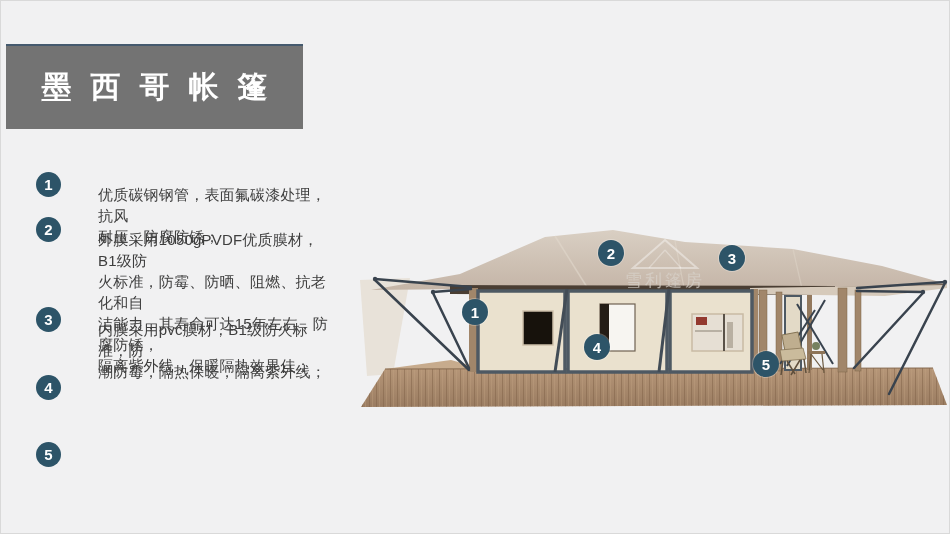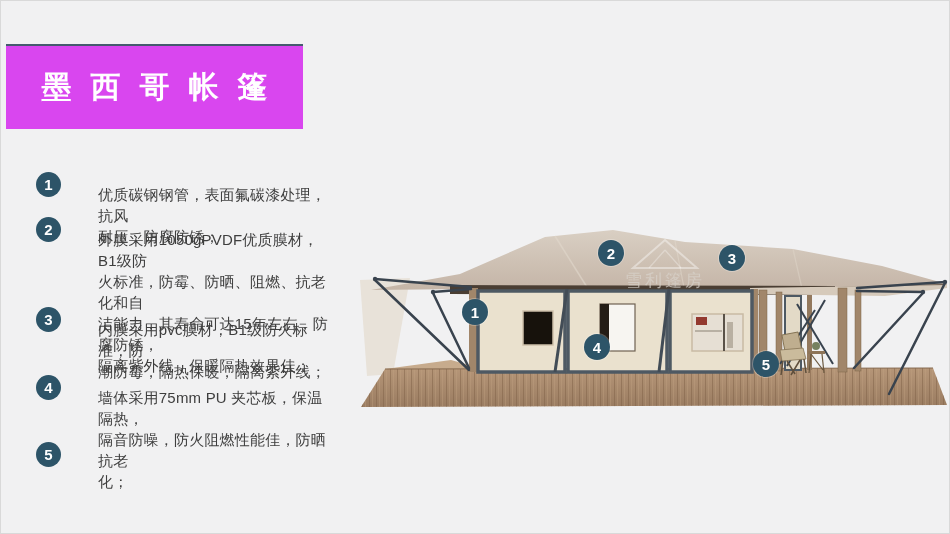--- a/index.html
+++ b/index.html
@@ -4,21 +4,21 @@
 <style>
   html,body{margin:0;padding:0;background:#e8e8e8;}
   .page{
     position:relative;width:950px;height:534px;background:#f1f1f2;
     box-shadow:inset 0 0 0 1px #d9d9d9;overflow:hidden;
     font-family:"Liberation Sans","DejaVu Sans",sans-serif;
   }
   
   .title-box{
     position:absolute;left:6px;top:44px;width:297px;height:83px;
-    background:#d946ef;border-top:2px solid #455a6e;
+    background:#737373;border-top:2px solid #455a6e;
     display:flex;align-items:center;justify-content:center;
   }
   .title-box span{
     color:#ffffff;font-weight:bold;font-size:30px;
     letter-spacing:19px;margin-right:-19px;white-space:nowrap;
   }
   
   .feature{position:absolute;left:36px;display:flex;gap:24px;width:314px;}
   .badge{
     flex:none;width:25px;height:25px;border-radius:50%;
@@ -61,23 +61,20 @@
 洁能力，其寿命可达15年左右，防腐防锈，
 隔离紫外线，保暖隔热效果佳；</p>
   </div>
   <div class="feature f3">
     <div class="badge">3</div>
     <p>内膜采用pvc膜材，B1级防火标准，防
 潮防霉，隔热保暖，隔离紫外线；</p>
   </div>
   <div class="feature f4">
     <div class="badge">4</div>
-    <p>墙体采用75mm PU 夹芯板，保温隔热，
-隔音防噪，防火阻燃性能佳，防晒抗老
-化；</p>
   </div>
   <div class="feature f5">
     <div class="badge">5</div>
   </div>
 
   <div class="tent-wrap">
     <svg width="595" height="205" viewBox="0 0 595 205">
       <defs>
         <linearGradient id="roofG" x1="0" y1="0" x2="0" y2="1">
           <stop offset="0" stop-color="#d9cfc3"></stop>

